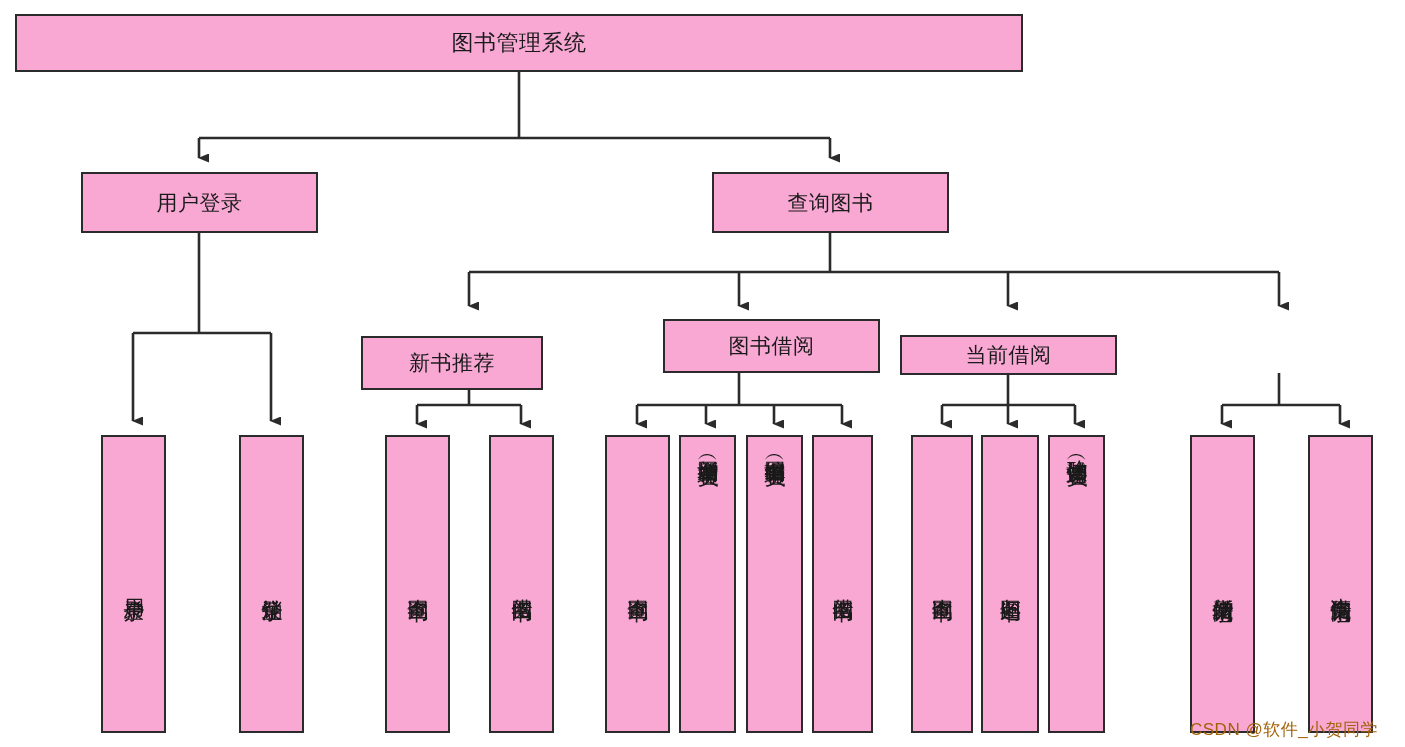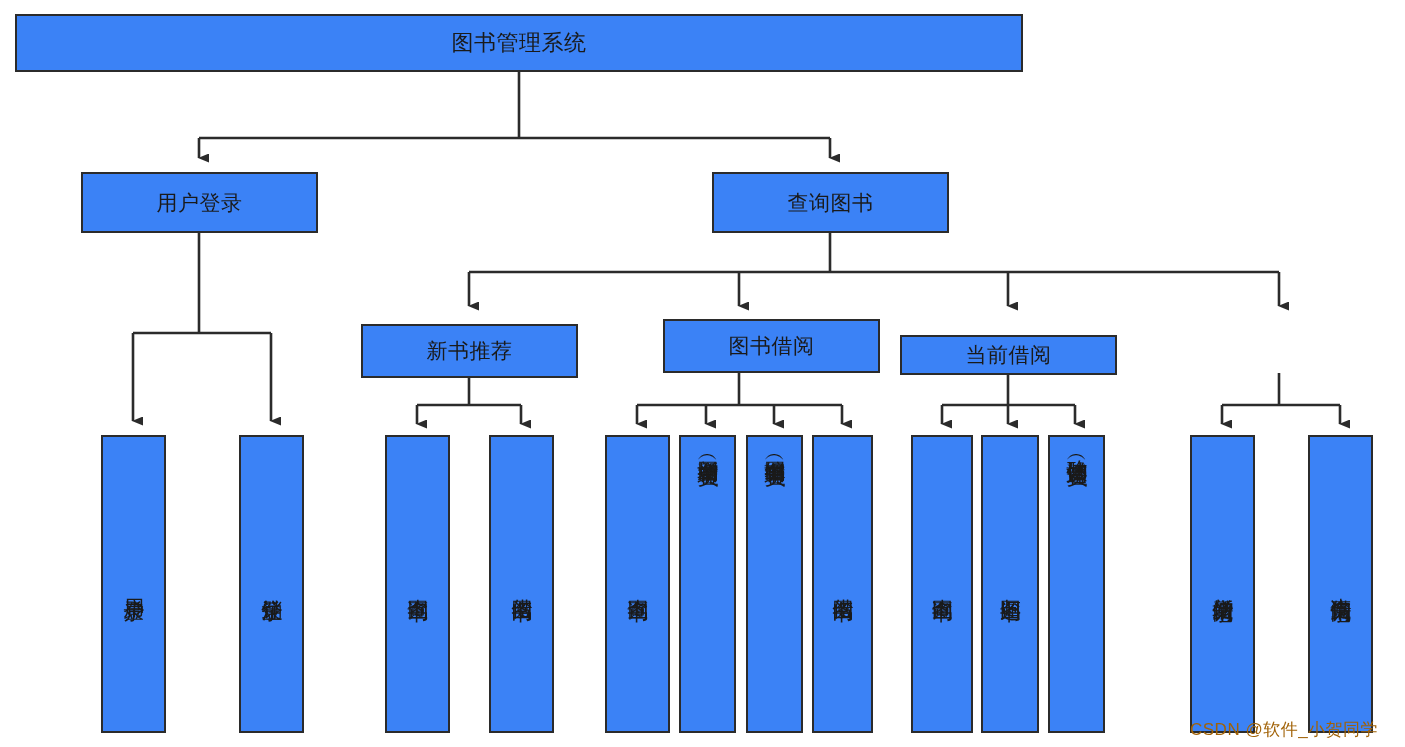--- a/index.html
+++ b/index.html
@@ -22,21 +22,21 @@
     position: absolute;
     left: 0;
     top: 0;
     width: 1405px;
     height: 747px;
     pointer-events: none;
   }
   .node {
     position: absolute;
     box-sizing: border-box;
-    background: #3b82f6;
+    background: #f9a8d4;
     border: 2px solid #2b2b2b;
     display: flex;
     align-items: center;
     justify-content: center;
     color: #1a1a1a;
   }
   .node .label {
     display: block;
     text-align: center;
     line-height: 1.12;
@@ -135,21 +135,21 @@
   </div>
 
   <div class="node horiz" style="left:81px; top:172px; width:237px; height:61px;">
     <span class="label">用户登录</span>
   </div>
 
   <div class="node horiz" style="left:712px; top:172px; width:237px; height:61px;">
     <span class="label">查询图书</span>
   </div>
 
-  <div class="node horiz" style="left:361px; top:324px; width:217px; height:54px;">
+  <div class="node horiz" style="left:361px; top:336px; width:182px; height:54px;">
     <span class="label">新书推荐</span>
   </div>
 
   <div class="node horiz" style="left:631px; top:319px; width:217px; height:54px;margin-left:32px;">
     <span class="label">图书借阅</span>
   </div>
 
   <div class="node horiz" style="left:900px; top:335px; width:217px; height:40px;">
     <span class="label">当前借阅</span>
   </div>

